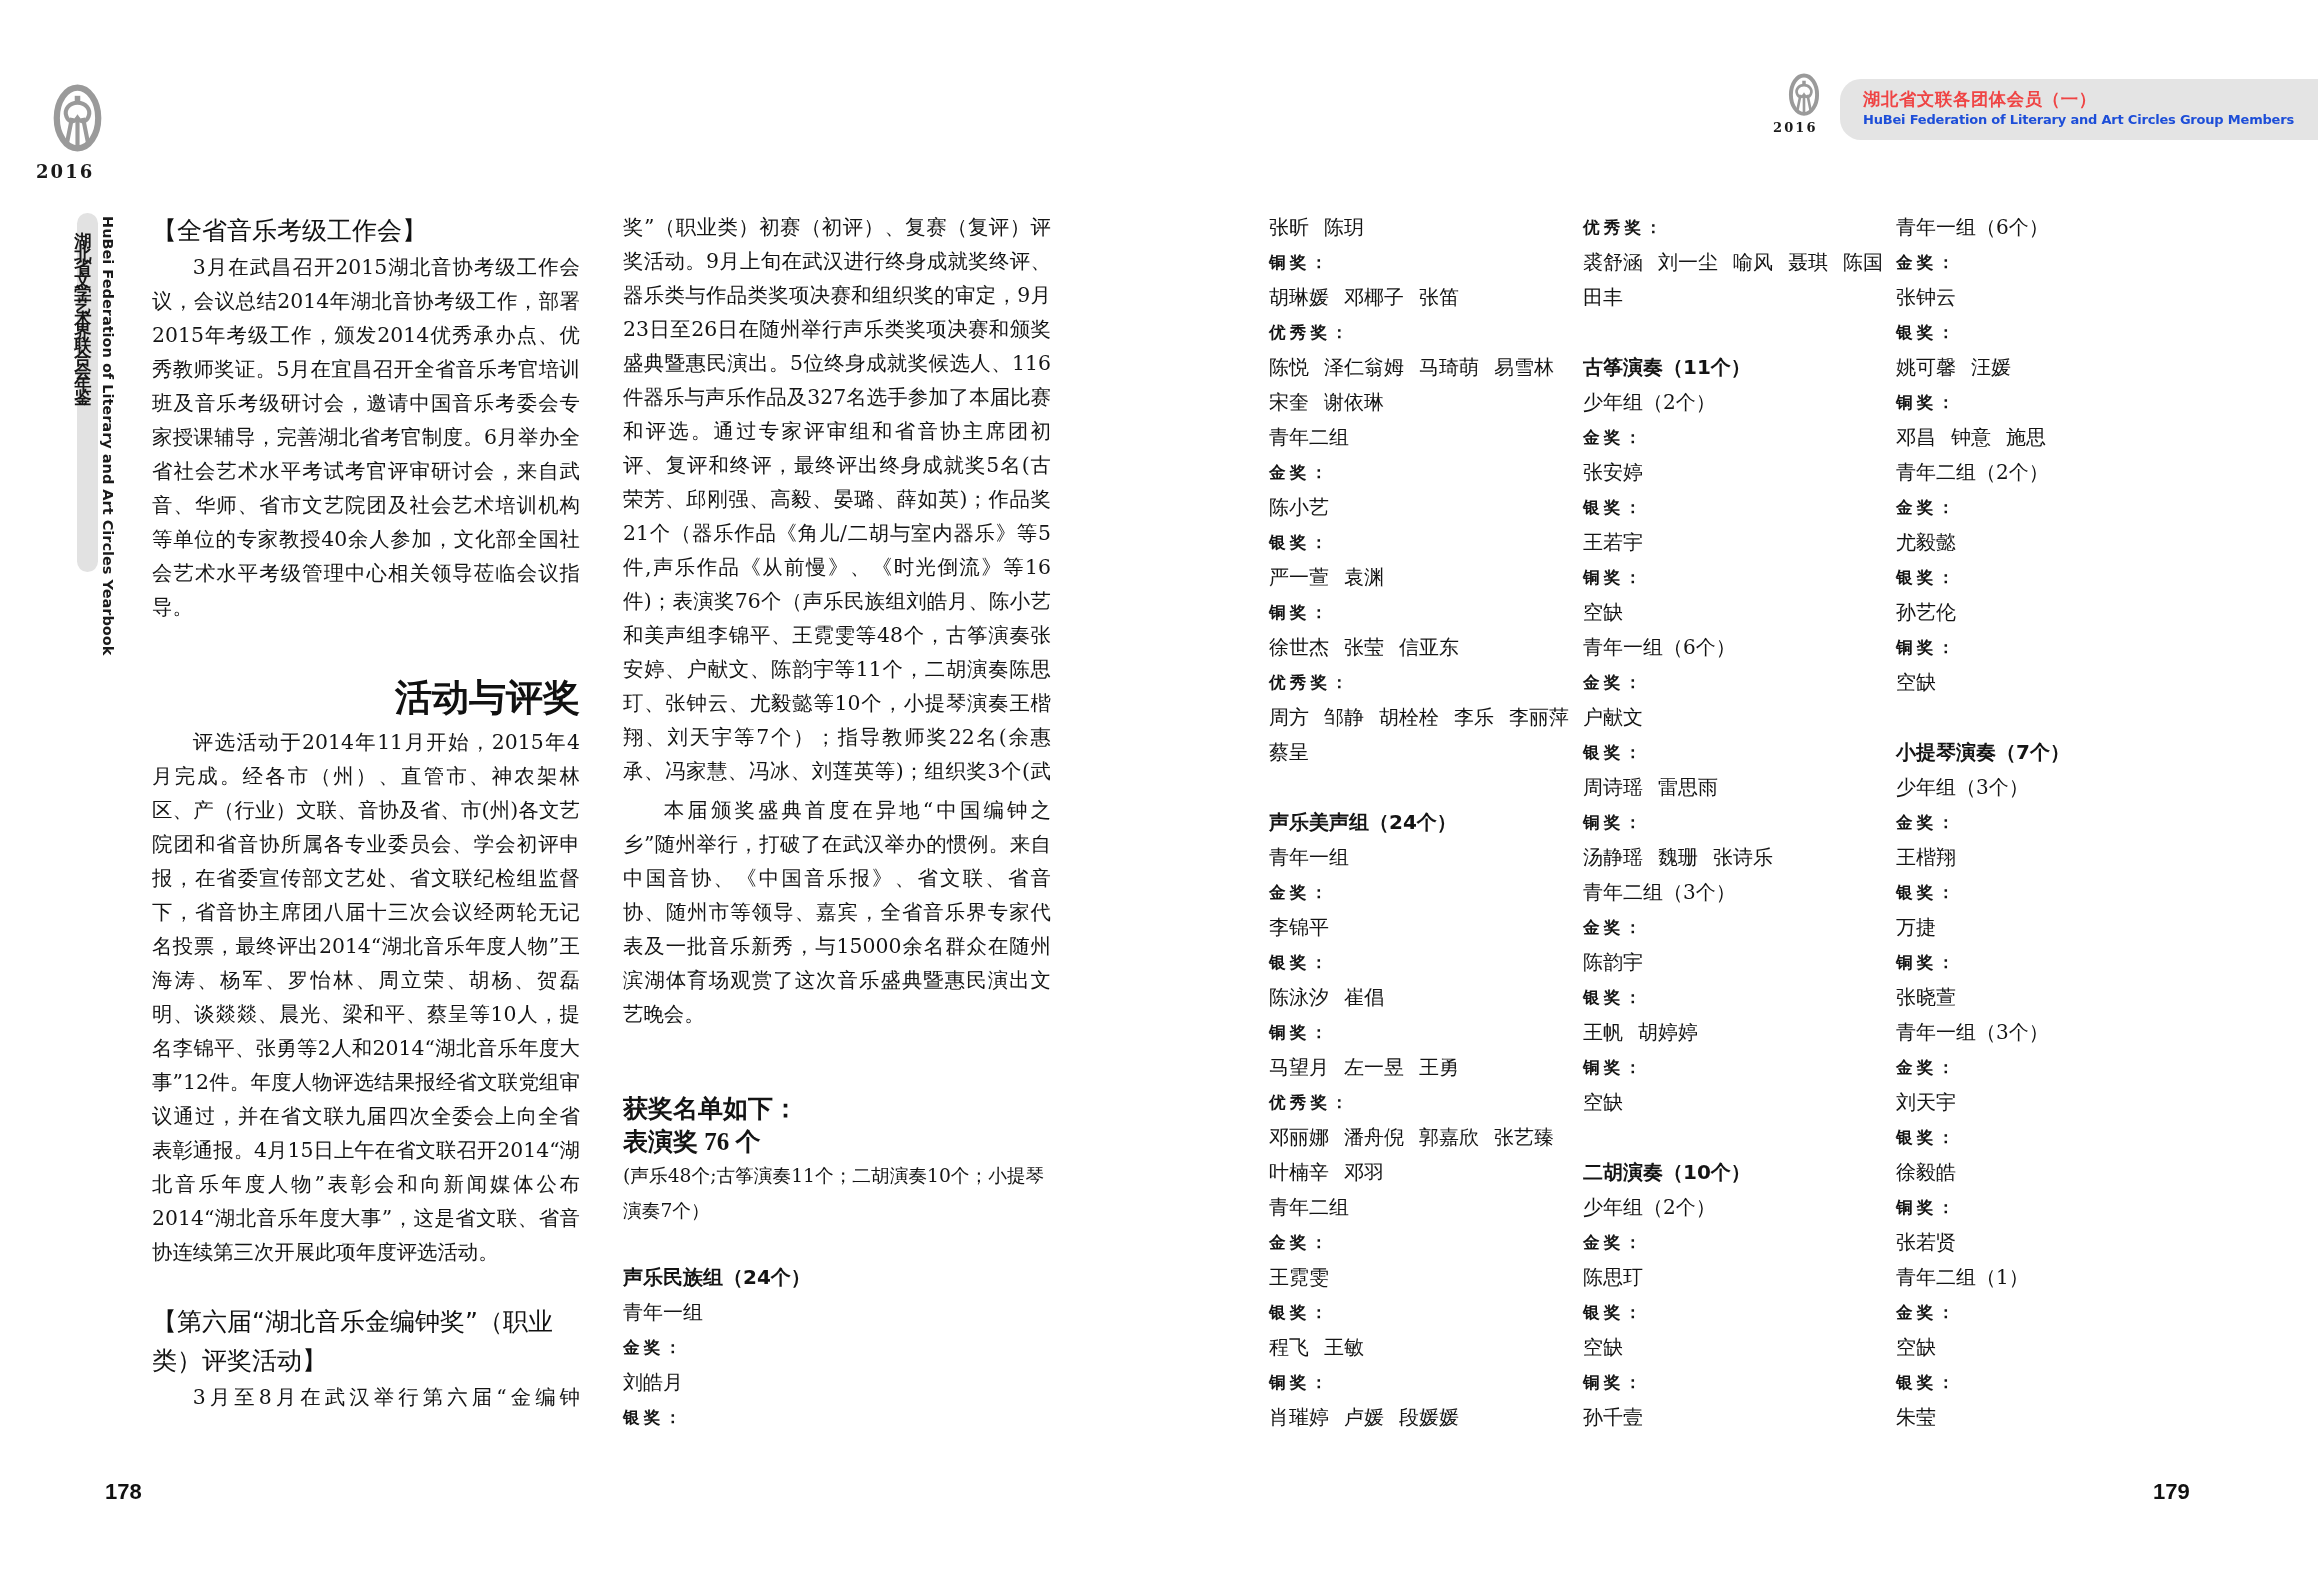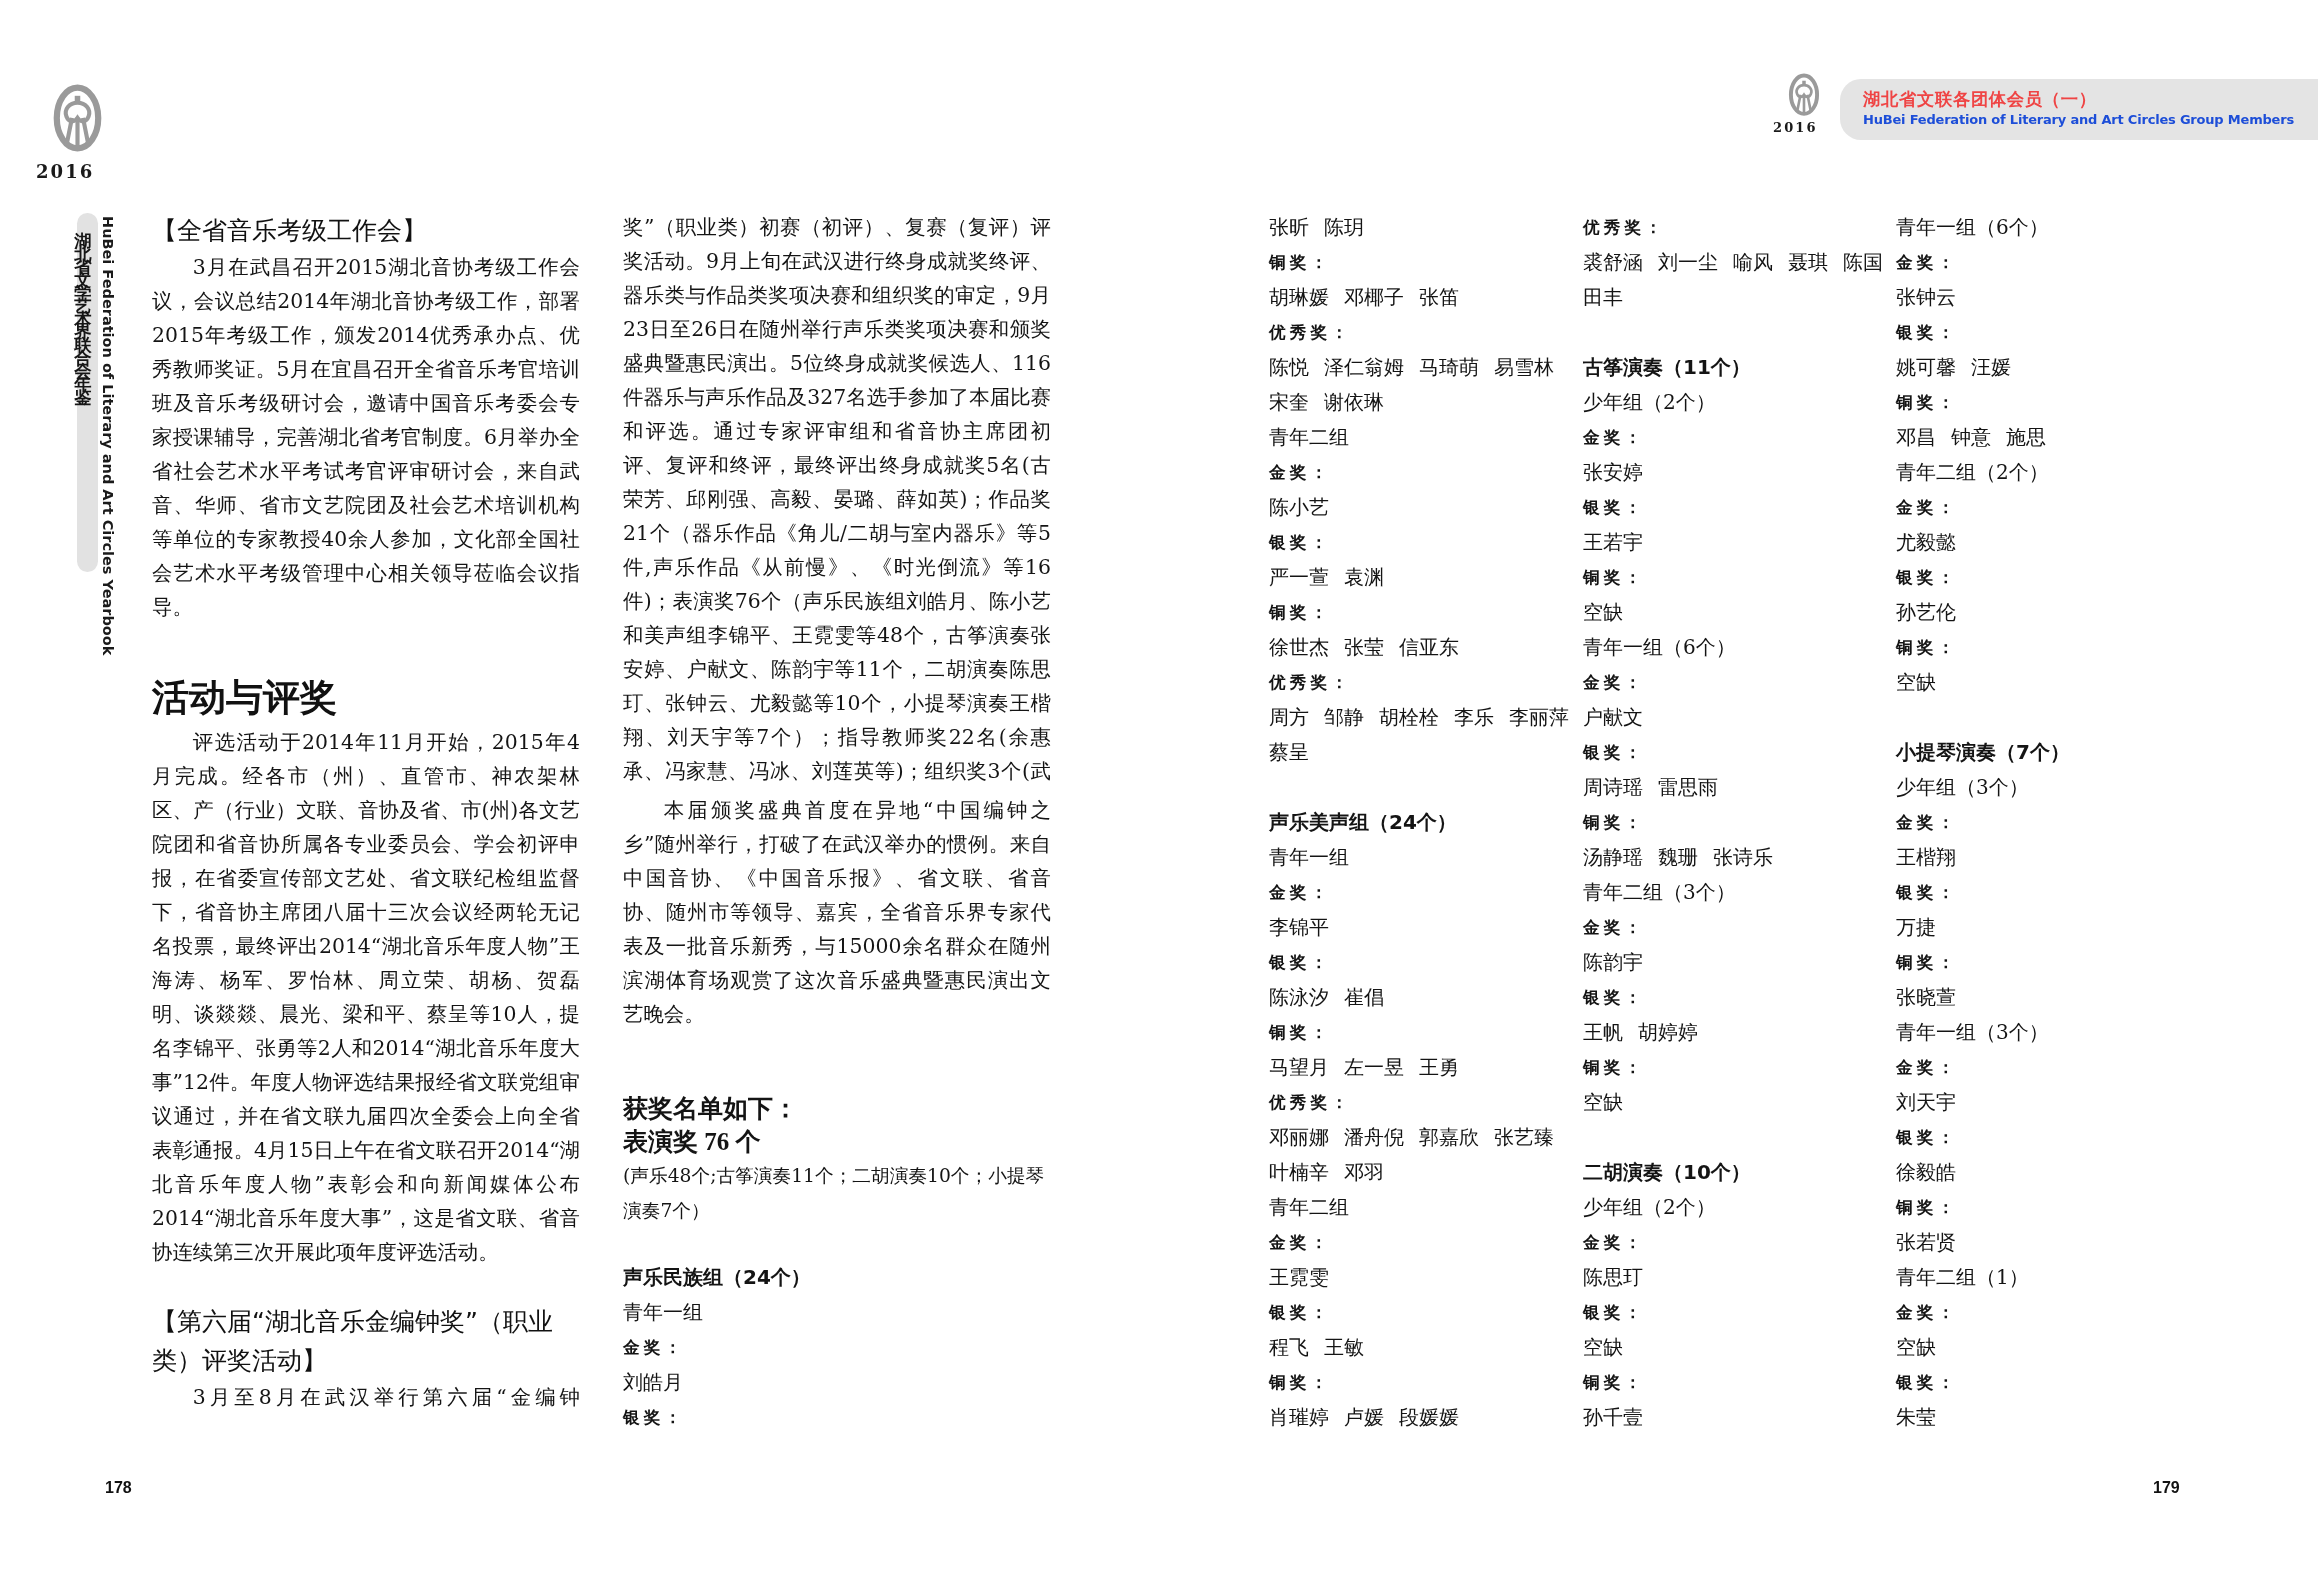--- a/index.html
+++ b/index.html
@@ -39,21 +39,21 @@
   .line { height:35px; line-height:35px; white-space:nowrap; font-size:20px; }
   .body-text { font-size:20.4px; line-height:34px; text-align:justify; }
   .body-text p { margin:0; text-indent:2em; }
   .body-text p.noindent { text-indent:0; }
   .h-bracket {
     font-family:"DejaVu Sans", sans-serif; font-size:25px; font-weight:normal;
     line-height:39px; color:#111;
   }
   .h-big {
     font-family:"DejaVu Sans", sans-serif; font-size:37px; font-weight:bold;
-    color:#111; text-align:left;
+    color:#111; text-align:right;
   }
   .h-section {
     font-family:"DejaVu Sans", sans-serif; font-weight:bold; font-size:20px;
   }
   .h-list-title { font-family:Liberation Serif, serif; font-weight:bold; font-size:25px; }
   .award { font-size:16.6px; font-weight:bold; letter-spacing:4.1px; }
   .group { font-size:20px; }
   .names span + span { margin-left:15px; }
   .note { font-size:18.7px; }
 
@@ -68,21 +68,21 @@
     letter-spacing:0.7px;
   }
   .hdr-en {
     position:absolute; left:1863px; top:112px;
     font-family:"DejaVu Sans", sans-serif; font-weight:bold; font-size:13px; color:#1d4ed8;
     letter-spacing:-0.2px;
   }
 
   .pageno {
     position:absolute; top:1479px;
-    font-family:"Liberation Sans", sans-serif; font-weight:bold; font-size:16px; color:#111;
+    font-family:"Liberation Sans", sans-serif; font-weight:bold; font-size:22px; color:#111;
   }
 </style>
 </head>
 <body>
 
 <div class="logo" style="left:36px; top:82px;">
   <svg width="83" height="76" viewBox="0 0 120 110">
     <ellipse cx="60" cy="52" rx="30" ry="44" fill="none" stroke="#9a9a9a" stroke-width="9"></ellipse>
     <path d="M60 30 C48 30 40 40 44 50 C48 60 56 58 60 52 C64 58 72 60 76 50 C80 40 72 30 60 30Z" fill="none" stroke="#9a9a9a" stroke-width="6"></path>
     <path d="M52 52 L44 92 M68 52 L76 92 M60 52 L60 94" stroke="#9a9a9a" stroke-width="6" fill="none"></path>

